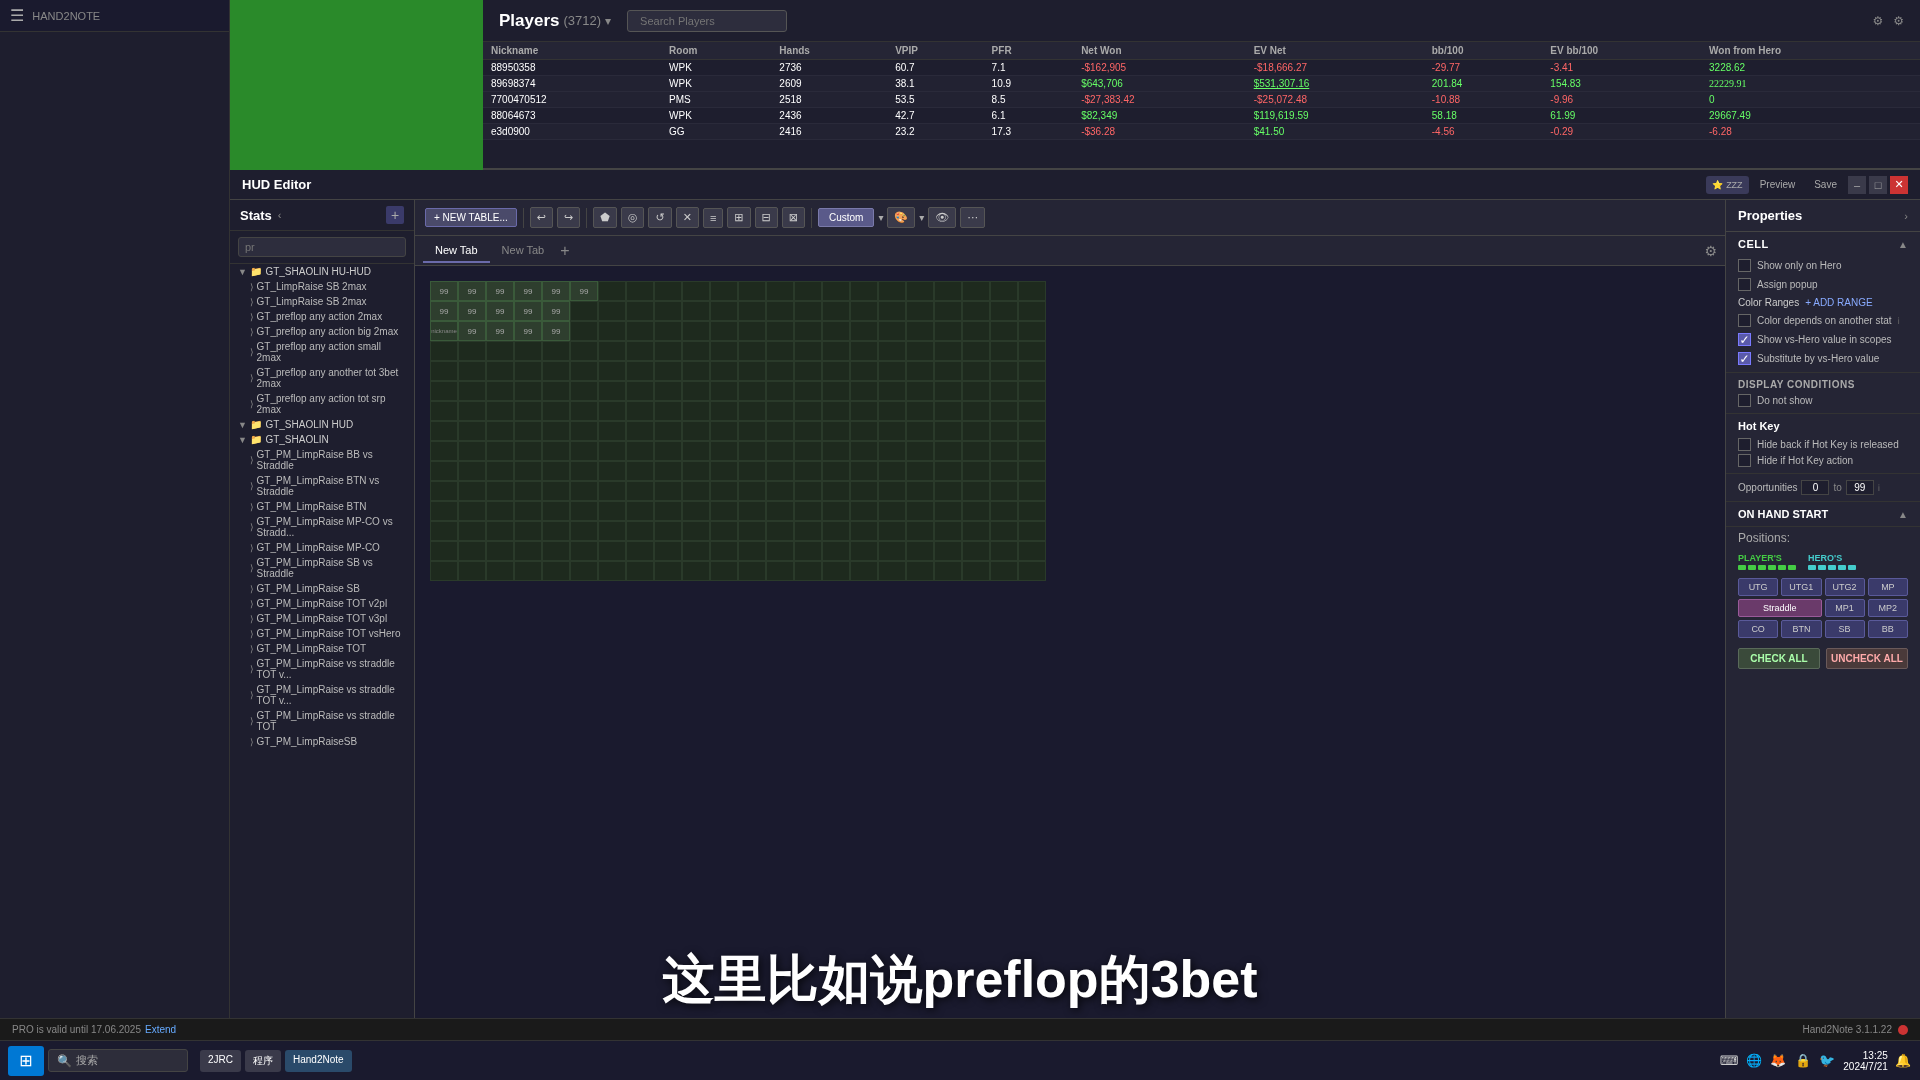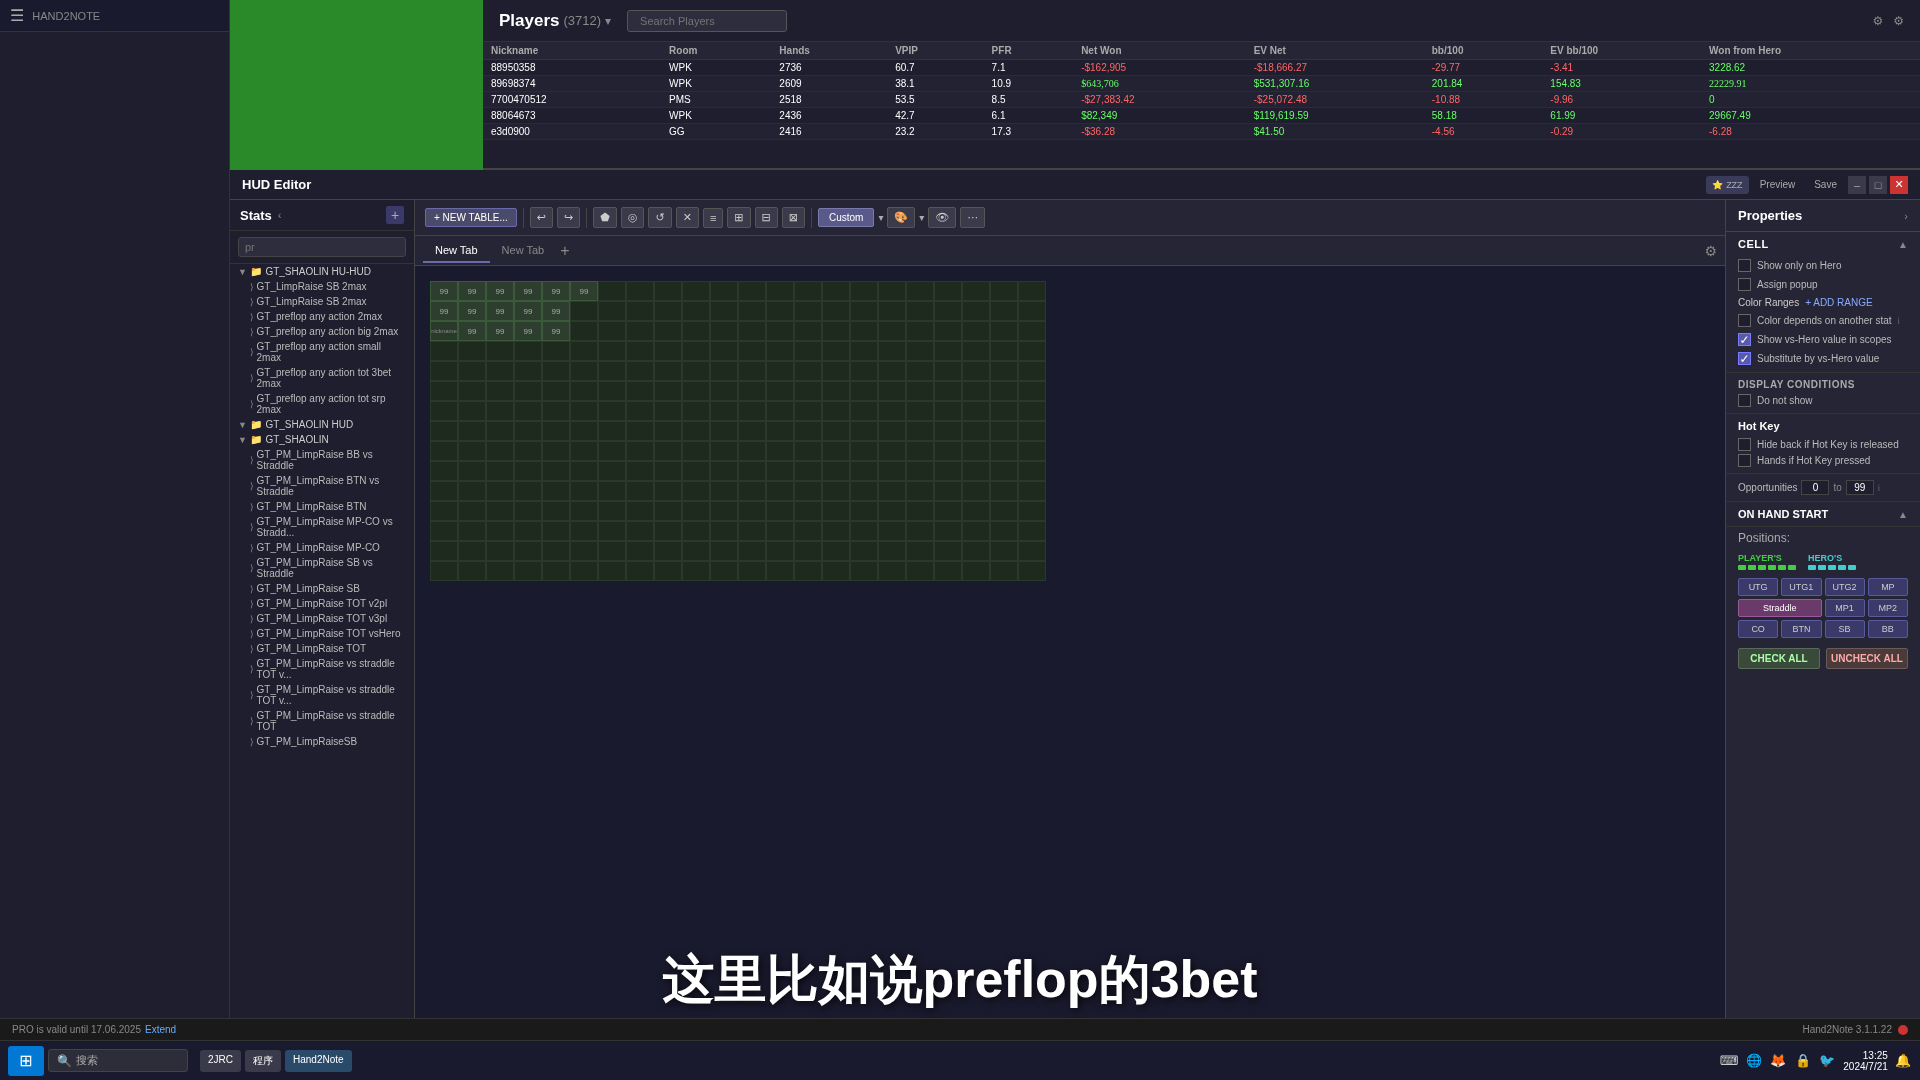--- a/index.html
+++ b/index.html
@@ -53,22 +53,22 @@
           <td style="padding: 2px 8px; border-bottom: 1px solid rgb(42, 42, 58); font-size: 10px; background: rgb(30, 30, 46); color: rgb(255, 102, 102);">-29.77</td>
           <td style="padding: 2px 8px; border-bottom: 1px solid rgb(42, 42, 58); font-size: 10px; background: rgb(30, 30, 46); color: rgb(255, 102, 102);">-3.41</td>
           <td style="padding: 2px 8px; border-bottom: 1px solid rgb(42, 42, 58); font-size: 10px; background: rgb(30, 30, 46); color: rgb(102, 255, 102);">3228.62</td>
         </tr>
         <tr>
           <td style="padding: 2px 8px; border-bottom: 1px solid rgb(42, 42, 58); font-size: 10px; background: rgb(34, 34, 50);">89698374</td>
           <td style="padding: 2px 8px; border-bottom: 1px solid rgb(42, 42, 58); font-size: 10px; background: rgb(34, 34, 50);">WPK</td>
           <td style="padding: 2px 8px; border-bottom: 1px solid rgb(42, 42, 58); font-size: 10px; background: rgb(34, 34, 50);">2609</td>
           <td style="padding: 2px 8px; border-bottom: 1px solid rgb(42, 42, 58); font-size: 10px; background: rgb(34, 34, 50);">38.1</td>
           <td style="padding: 2px 8px; border-bottom: 1px solid rgb(42, 42, 58); font-size: 10px; background: rgb(34, 34, 50);">10.9</td>
-          <td style="padding: 2px 8px; border-bottom: 1px solid rgb(42, 42, 58); font-size: 10px; background: rgb(34, 34, 50); color: rgb(102, 255, 102); font-family: Liberation Serif, serif;">$643,706</td>
-          <td style="padding: 2px 8px; border-bottom: 1px solid rgb(42, 42, 58); font-size: 10px; background: rgb(34, 34, 50); color: rgb(102, 255, 102);">$531,307.16</td>
+          <td style="padding: 2px 8px; border-bottom: 1px solid rgb(42, 42, 58); font-size: 10px; background: rgb(34, 34, 50); color: rgb(102, 255, 102);">$643,706</td>
+          <td style="padding: 2px 8px; border-bottom: 1px solid rgb(42, 42, 58); font-size: 10px; background: rgb(34, 34, 50); color: rgb(102, 255, 102); text-decoration: underline;">$531,307.16</td>
           <td style="padding: 2px 8px; border-bottom: 1px solid rgb(42, 42, 58); font-size: 10px; background: rgb(34, 34, 50); color: rgb(102, 255, 102);">201.84</td>
           <td style="padding: 2px 8px; border-bottom: 1px solid rgb(42, 42, 58); font-size: 10px; background: rgb(34, 34, 50); color: rgb(102, 255, 102);">154.83</td>
           <td style="padding: 2px 8px; border-bottom: 1px solid rgb(42, 42, 58); font-size: 10px; background: rgb(34, 34, 50); color: rgb(102, 255, 102); font-family: Liberation Serif, serif;">22229.91</td>
         </tr>
         <tr>
           <td style="padding: 2px 8px; border-bottom: 1px solid rgb(42, 42, 58); font-size: 10px; background: rgb(34, 34, 50);">7700470512</td>
           <td style="padding: 2px 8px; border-bottom: 1px solid rgb(42, 42, 58); font-size: 10px; background: rgb(34, 34, 50);">PMS</td>
           <td style="padding: 2px 8px; border-bottom: 1px solid rgb(42, 42, 58); font-size: 10px; background: rgb(34, 34, 50);">2518</td>
           <td style="padding: 2px 8px; border-bottom: 1px solid rgb(42, 42, 58); font-size: 10px; background: rgb(34, 34, 50);">53.5</td>
           <td style="padding: 2px 8px; border-bottom: 1px solid rgb(42, 42, 58); font-size: 10px; background: rgb(34, 34, 50);">8.5</td>
@@ -156,21 +156,21 @@
           <div style="padding: 2px 8px 2px 20px; font-size: 10px; color: rgb(204, 204, 204); cursor: pointer; display: flex; align-items: center; gap: 3px;">
             <span style="color:#888;font-size:9px;">⟩</span>
             <span style="font-size:10px;color:#bbb;">GT_preflop any action big 2max</span>
           </div>
           <div style="padding: 2px 8px 2px 20px; font-size: 10px; color: rgb(204, 204, 204); cursor: pointer; display: flex; align-items: center; gap: 3px;">
             <span style="color:#888;font-size:9px;">⟩</span>
             <span style="font-size:10px;color:#bbb;">GT_preflop any action small 2max</span>
           </div>
           <div style="padding: 2px 8px 2px 20px; font-size: 10px; color: rgb(204, 204, 204); cursor: pointer; display: flex; align-items: center; gap: 3px;">
             <span style="color:#888;font-size:9px;">⟩</span>
-            <span style="font-size:10px;color:#bbb;">GT_preflop any action tot 3bet 2max</span>
+            <span style="font-size:10px;color:#bbb;">GT_preflop any another tot 3bet 2max</span>
           </div>
           <div style="padding: 2px 8px 2px 20px; font-size: 10px; color: rgb(204, 204, 204); cursor: pointer; display: flex; align-items: center; gap: 3px;">
             <span style="color:#888;font-size:9px;">⟩</span>
             <span style="font-size:10px;color:#bbb;">GT_preflop any action tot srp 2max</span>
           </div>
           <div style="padding: 2px 8px; font-size: 10px; color: rgb(204, 204, 204); cursor: pointer; display: flex; align-items: center; gap: 3px;">
             <span style="color:#888;font-size:9px;">▼</span>
             <span style="color:#666;font-size:10px;">📁</span>
             <span style="font-size:10px;">GT_SHAOLIN HUD</span>
           </div>
@@ -694,21 +694,21 @@
       </div>
 
       <div style="padding:6px 12px;border-bottom:1px solid #333;">
         <div style="font-size:11px;font-weight:bold;color:#fff;margin-bottom:6px;">Hot Key</div>
         <div style="display:flex;align-items:center;gap:6px;margin-bottom:3px;">
           <div style="width:13px;height:13px;border:1px solid #666;background:#1e1e2e;display:flex;align-items:center;justify-content:center;cursor:pointer;flex-shrink:0;"></div>
           <span style="font-size:10px;color:#bbb;">Hide back if Hot Key is released</span>
         </div>
         <div style="display:flex;align-items:center;gap:6px;">
           <div style="width:13px;height:13px;border:1px solid #666;background:#1e1e2e;display:flex;align-items:center;justify-content:center;cursor:pointer;flex-shrink:0;"></div>
-          <span style="font-size:10px;color:#bbb;">Hands if Hot Key pressed</span>
+          <span style="font-size:10px;color:#bbb;">Hide if Hot Key action</span>
         </div>
       </div>
 
       <div style="display:flex;align-items:center;padding:6px 12px;gap:4px;border-bottom:1px solid #333;">
         <span style="font-size:10px;color:#bbb;">Opportunities</span>
         <input style="width: 28px; background: rgb(30, 30, 46); border: 1px solid rgb(68, 68, 68); color: rgb(255, 255, 255); font-size: 10px; padding: 1px 3px; text-align: center;" value="0">
         <span style="font-size:10px;color:#888;">to</span>
         <input style="width: 28px; background: rgb(30, 30, 46); border: 1px solid rgb(68, 68, 68); color: rgb(255, 255, 255); font-size: 10px; padding: 1px 3px; text-align: center;" value="99">
         <span style="color:#666;font-size:9px;cursor:pointer;">ℹ</span>
       </div>

